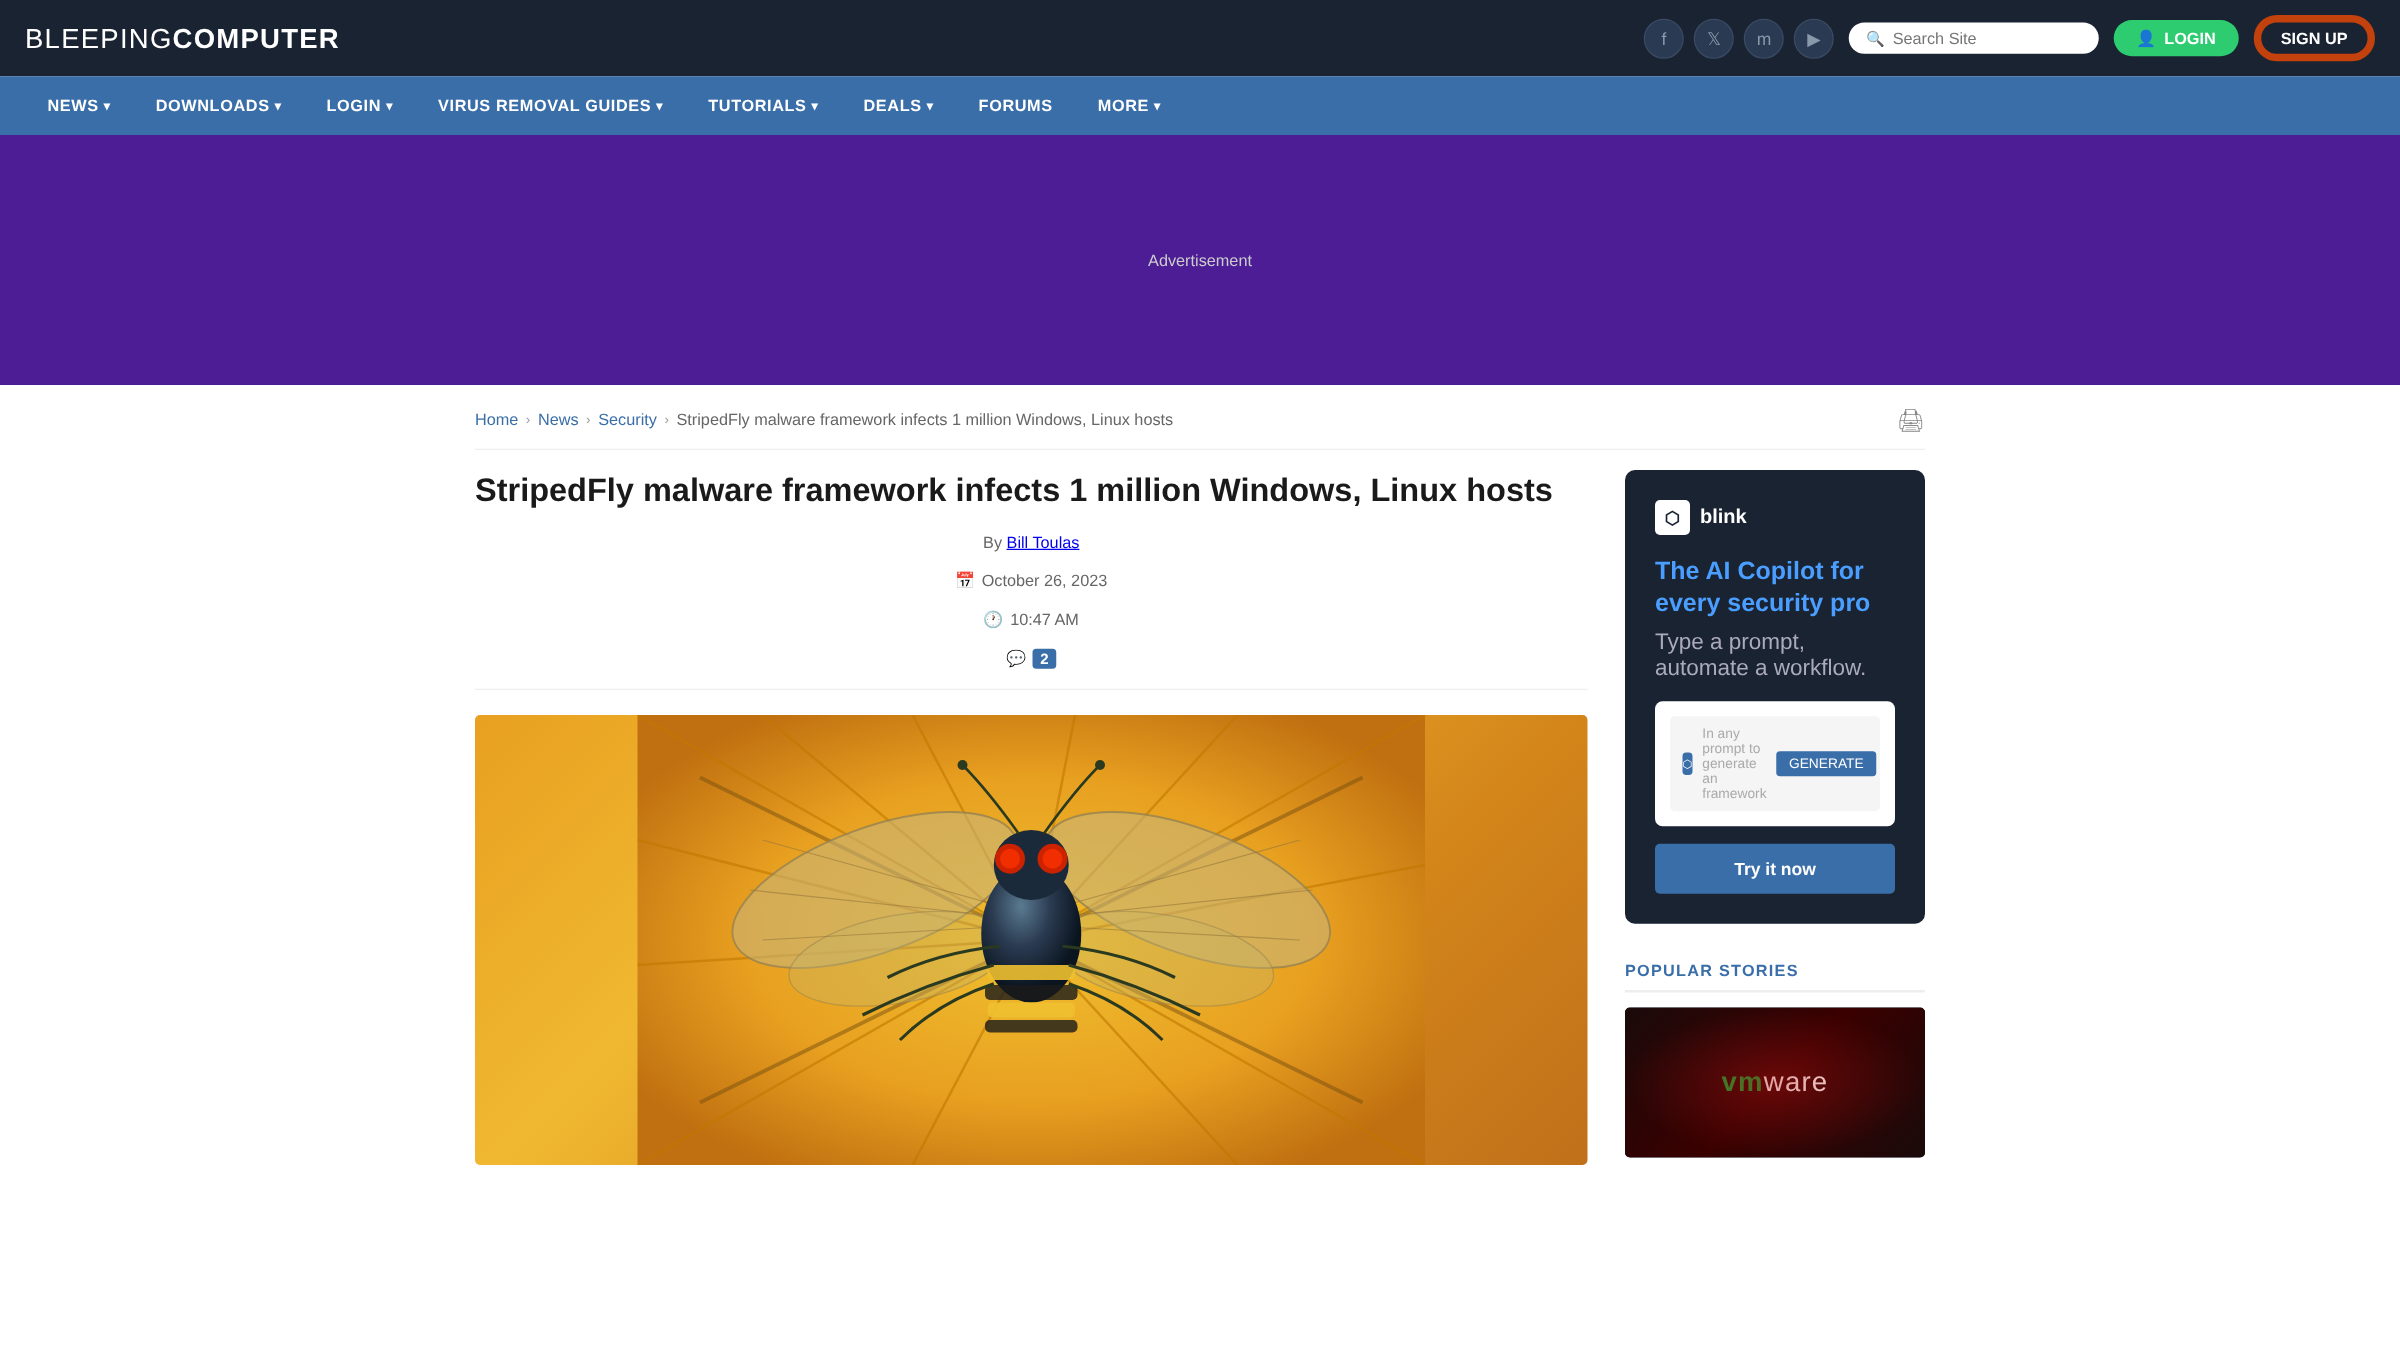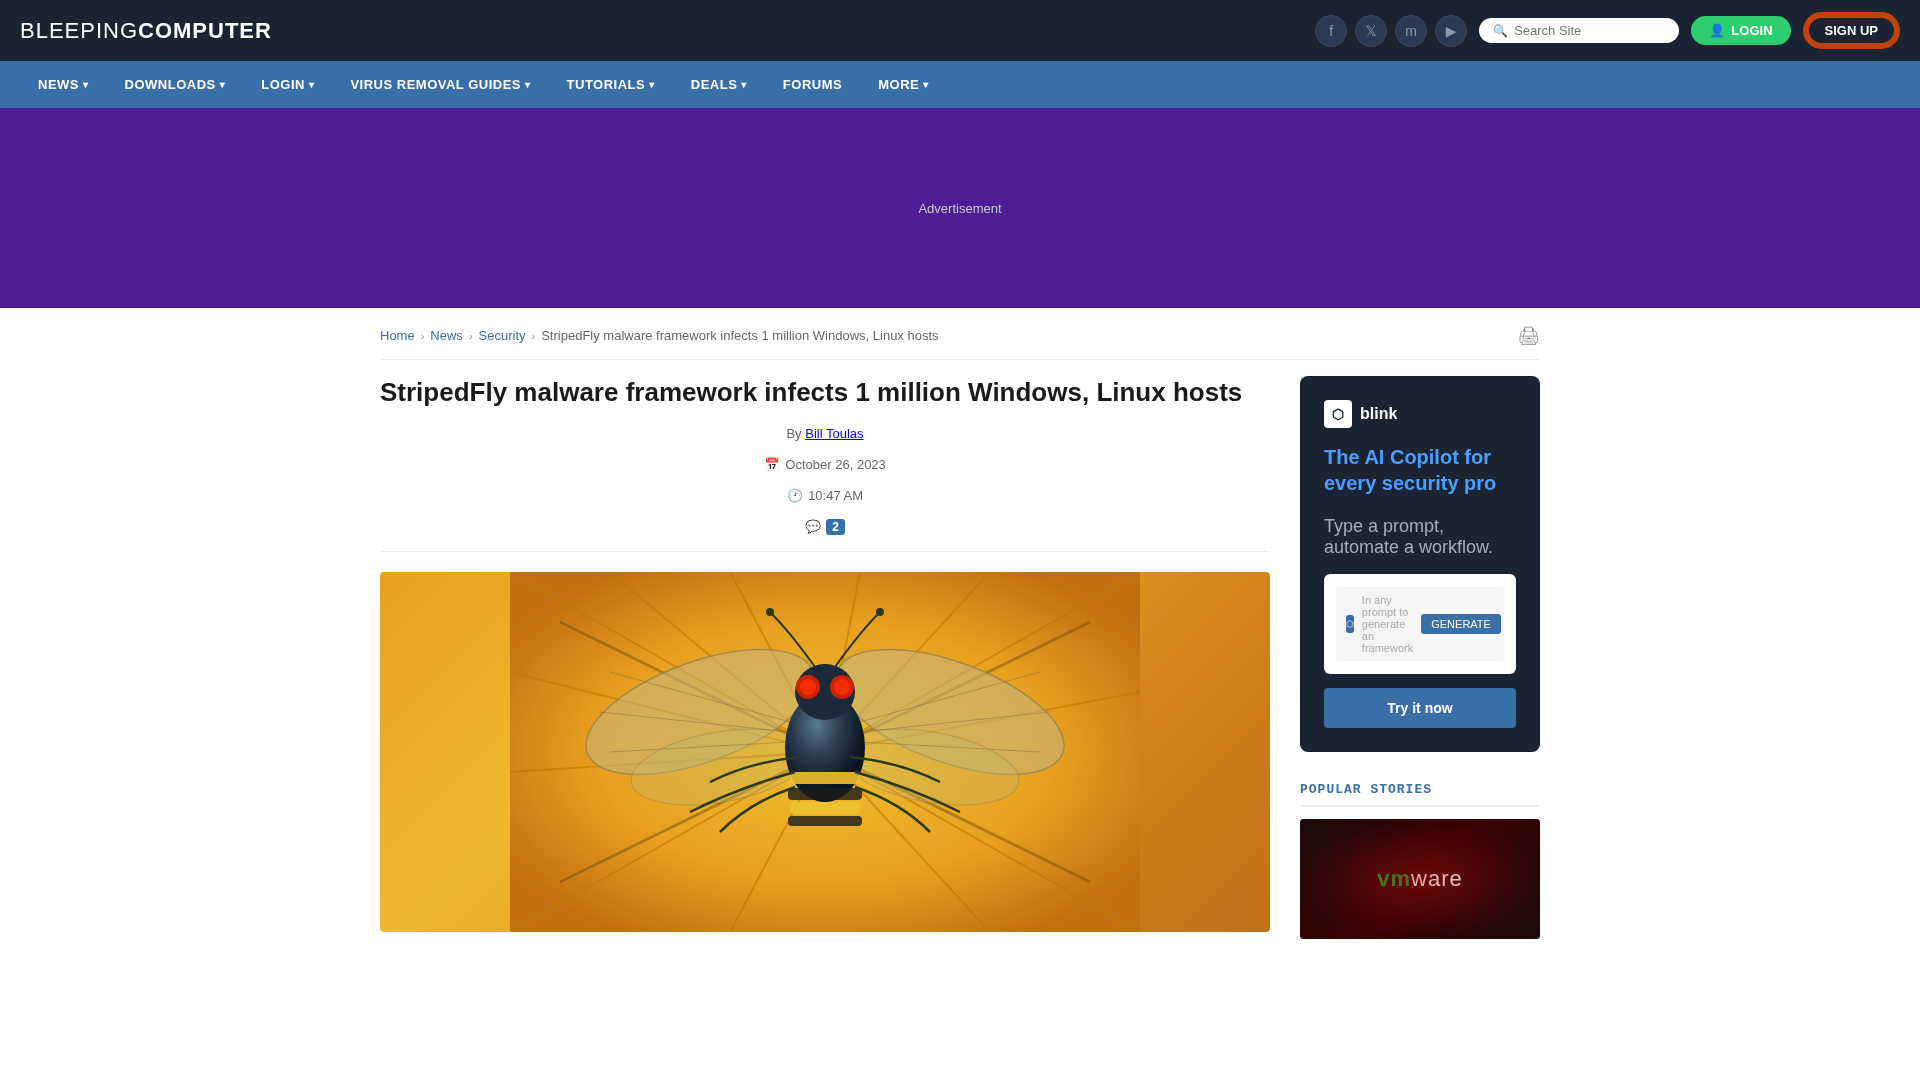--- a/index.html
+++ b/index.html
@@ -229,21 +229,21 @@
       justify-content: center;
       color: #1a2332;
       font-weight: 900;
       font-size: 14px;
     }
     .blink-name { color: #fff; font-size: 16px; font-weight: 600; }
     .sidebar-ad-title {
       font-size: 20px;
       font-weight: 700;
       line-height: 1.3;
-      margin-bottom: 20px;
+      margin-bottom: 7px;
     }
     .sidebar-ad-title span { color: #4a9eff; }
     .sidebar-ad-desc {
       font-size: 18px;
       color: #aab;
       margin-bottom: 16px;
     }
     .sidebar-ad-input-area {
       background: #fff;
       border-radius: 6px;
@@ -297,21 +297,20 @@
     .popular-stories { margin-top: 10px; }
     .popular-title {
       font-size: 13px;
       font-weight: 700;
       color: #3a6ea8;
       letter-spacing: 1px;
       text-transform: uppercase;
       border-bottom: 2px solid #eee;
       padding-bottom: 8px;
       margin-bottom: 12px;
-      font-family: Liberation Mono, monospace;
     }
     .popular-image {
       width: 100%;
       height: 120px;
       border-radius: 4px;
       overflow: hidden;
       background: #1a1a2e;
       display: flex;
       align-items: center;
       justify-content: center;

